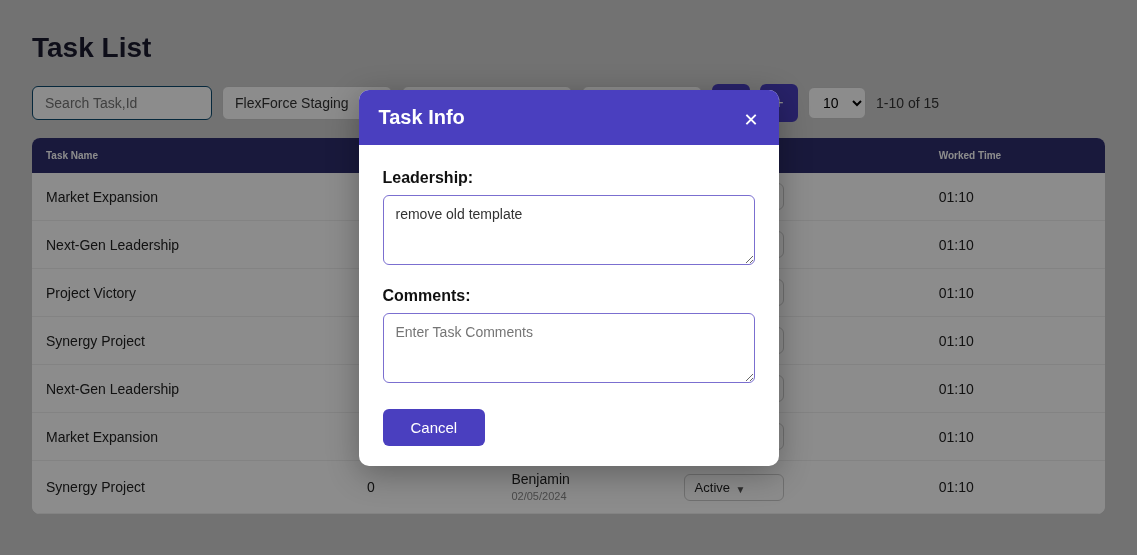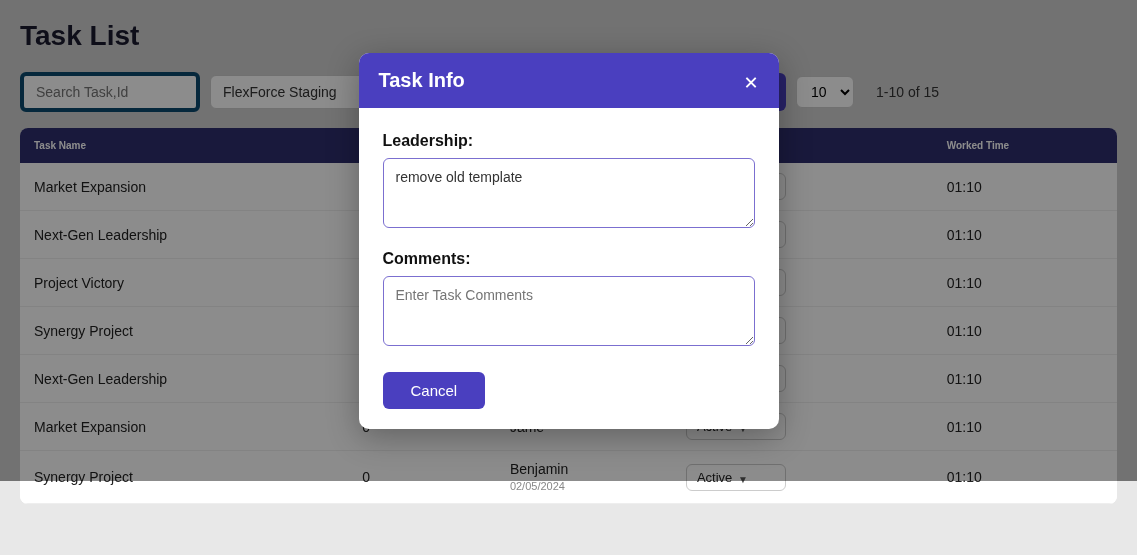--- a/index.html
+++ b/index.html
@@ -7,43 +7,43 @@
       font-family: Arial, sans-serif;
       background: #e8e8e8;
       width: 1137px;
       height: 555px;
       overflow: hidden;
       position: relative;
     }
 
     .page-container {
       width: 1137px;
-      height: 481px;
+      height: 555px;
       background: #d0d0d0;
-      padding: 20px;
+      padding: 32px;
       position: relative;
     }
 
     .page-title {
       font-size: 28px;
       font-weight: bold;
       color: #1a1a2e;
       margin-bottom: 20px;
     }
 
     
     .toolbar {
       display: flex;
       align-items: center;
       gap: 10px;
       margin-bottom: 16px;
     }
 
     .search-input {
-      border: 4px solid #0c4a6e;
+      border: 1px solid #0c4a6e;
       border-radius: 6px;
       padding: 8px 12px;
       font-size: 14px;
       width: 180px;
       background: #fff;
       color: #3b82f6;
     }
 
     .filter-select {
       border: 1px solid #ccc;
@@ -91,21 +91,20 @@
       border-radius: 6px;
       padding: 6px 10px;
       font-size: 14px;
       background: #fff;
     }
 
     .pagination-info {
       font-size: 14px;
       color: #333;
       white-space: nowrap;
-      margin-left: 12px;
     }
 
     
     .task-table {
       width: 100%;
       border-collapse: collapse;
       background: #fff;
       border-radius: 8px;
       overflow: hidden;
     }

